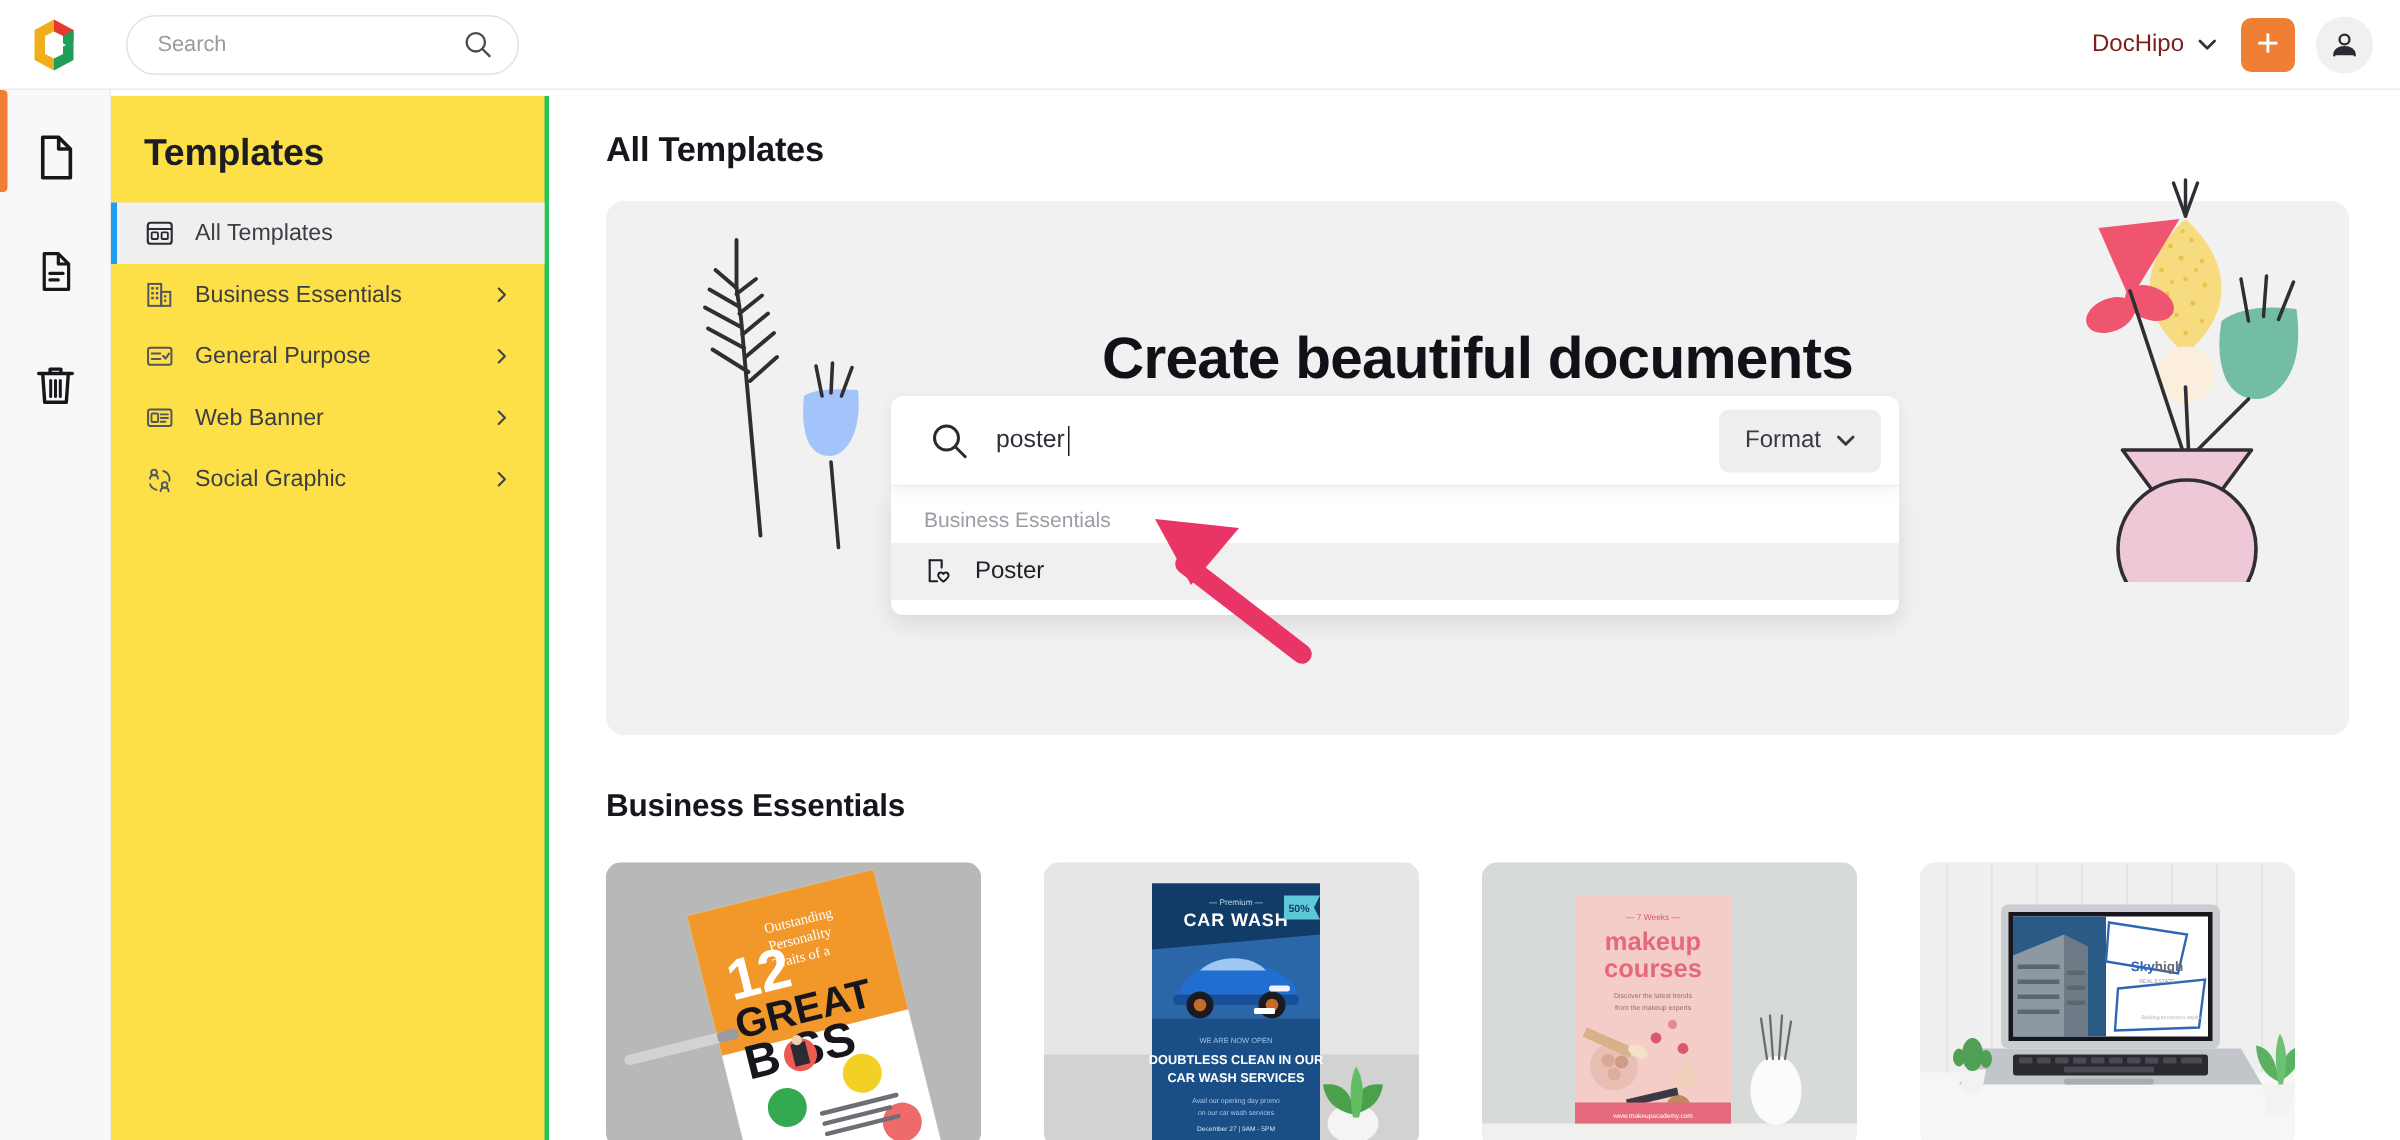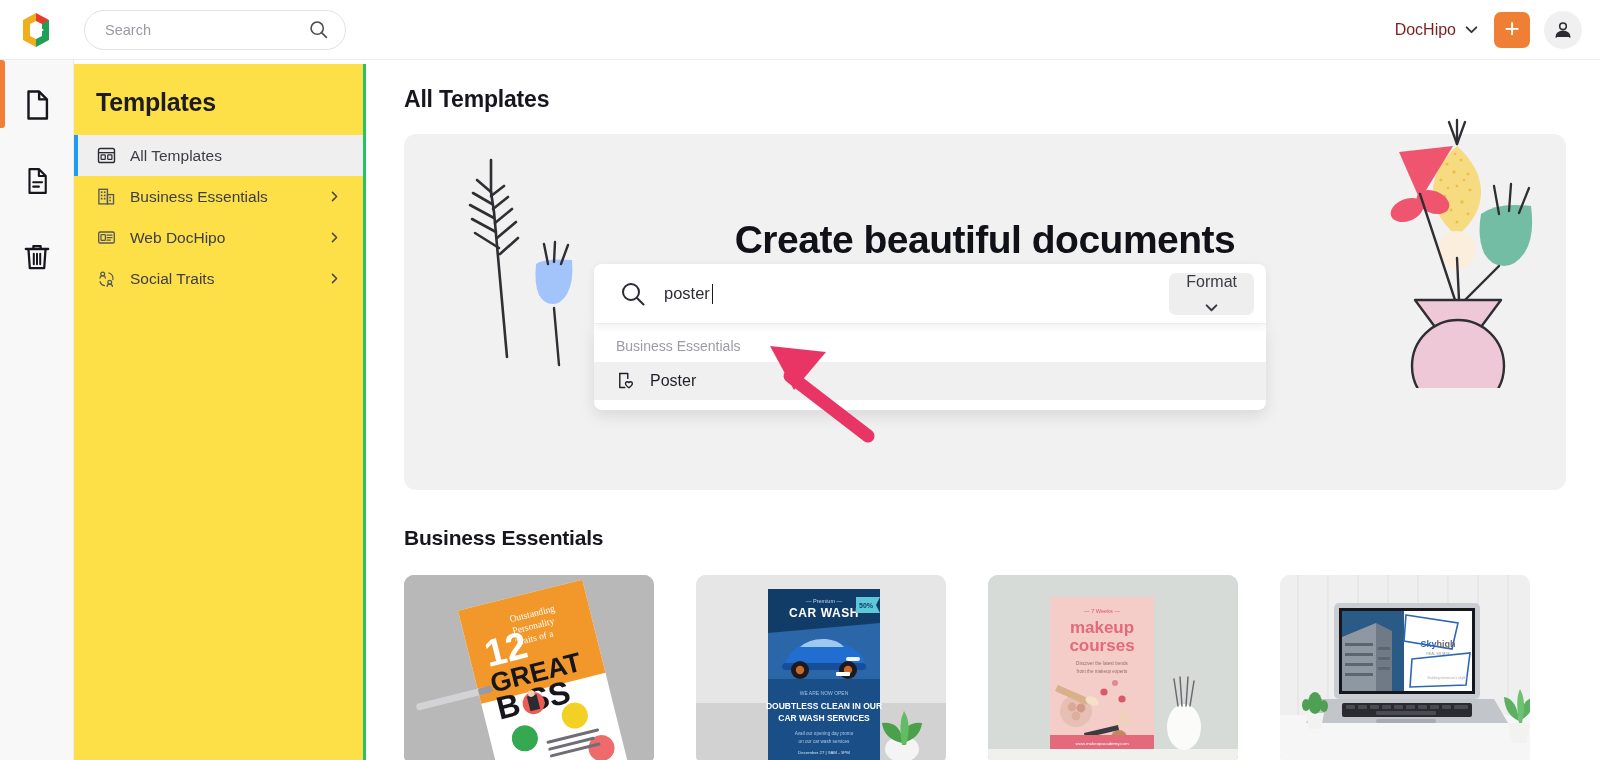--- a/index.html
+++ b/index.html
@@ -137,21 +137,21 @@
     caret-color: #111;
   }
   .caret {
     position: absolute; left: 48px; top: 50%; transform: translateY(-50%);
     width: 1.5px; height: 20px; background: #1a1a1a;
   }
   .format-btn {
     background: #eeeeee; border-radius: 7px; height: 42px;
     display: flex; align-items: center; gap: 10px;
     padding: 0 17px; cursor: pointer; font-size: 16px; color: #3a3a44;
-    margin-left: 10px; border: none; font-family: "Liberation Sans", sans-serif; flex-direction: column;
+    margin-left: 10px; border: none; font-family: "Liberation Sans", sans-serif;
   }
   .dropdown {
     background: #fff; border-radius: 0 0 8px 8px;
     box-shadow: 0 6px 16px rgba(0,0,0,0.10);
     padding-bottom: 10px; overflow: hidden;
   }
   .dd-group {
     font-size: 14px; color: #9c9ca4; padding: 14px 0 8px 22px;
   }
   .dd-item {
@@ -280,51 +280,67 @@
         </svg>
       </span>
       <span class="sb-label">Business Essentials</span>
       <span class="sb-chev">
         <svg width="11" height="11" viewBox="0 0 12 12">
             <path d="M3.8 1.5L8.3 6l-4.5 4.5" stroke="#44444c" stroke-width="1.6" fill="none" stroke-linecap="round" stroke-linejoin="round"></path>
           </svg>
       </span>
     </div>
 
+    <div class="sb-item">
+      <span class="sb-ico">
+        <svg width="19" height="19" viewBox="0 0 20 20" fill="none">
+          <rect x="1.8" y="4" width="16.4" height="12" rx="1.6" stroke="#55555e" stroke-width="1.4"></rect>
+          <line x1="4.4" y1="8" x2="10.4" y2="8" stroke="#55555e" stroke-width="1.4" stroke-linecap="round"></line>
+          <line x1="4.4" y1="12" x2="10.4" y2="12" stroke="#55555e" stroke-width="1.4" stroke-linecap="round"></line>
+          <path d="M12.4 9.8l1.6 1.8 2.5-3.4" stroke="#55555e" stroke-width="1.5" fill="none" stroke-linecap="round" stroke-linejoin="round"></path>
+        </svg>
+      </span>
+      <span class="sb-label">General Purpose</span>
+      <span class="sb-chev">
+        <svg width="11" height="11" viewBox="0 0 12 12">
+            <path d="M3.8 1.5L8.3 6l-4.5 4.5" stroke="#44444c" stroke-width="1.6" fill="none" stroke-linecap="round" stroke-linejoin="round"></path>
+          </svg>
+      </span>
+    </div>
 
     <div class="sb-item">
       <span class="sb-ico">
         <svg width="19" height="19" viewBox="0 0 20 20" fill="none">
           <rect x="1.8" y="4.2" width="16.4" height="11.6" rx="1.6" stroke="#55555e" stroke-width="1.4"></rect>
           <rect x="4.2" y="7" width="4.6" height="6" rx="0.7" stroke="#55555e" stroke-width="1.3"></rect>
           <line x1="10.6" y1="7.6" x2="15.8" y2="7.6" stroke="#55555e" stroke-width="1.3" stroke-linecap="round"></line>
           <line x1="10.6" y1="10.2" x2="15.8" y2="10.2" stroke="#55555e" stroke-width="1.3" stroke-linecap="round"></line>
           <line x1="10.6" y1="12.8" x2="14" y2="12.8" stroke="#55555e" stroke-width="1.3" stroke-linecap="round"></line>
         </svg>
       </span>
-      <span class="sb-label">Web DocHipo</span>
+      <span class="sb-label">Web Banner</span>
       <span class="sb-chev">
         <svg width="11" height="11" viewBox="0 0 12 12">
             <path d="M3.8 1.5L8.3 6l-4.5 4.5" stroke="#44444c" stroke-width="1.6" fill="none" stroke-linecap="round" stroke-linejoin="round"></path>
           </svg>
       </span>
     </div>
 
     <div class="sb-item">
       <span class="sb-ico">
         <svg width="19" height="19" viewBox="0 0 20 20" fill="none">
           <circle cx="6" cy="5.2" r="2" stroke="#55555e" stroke-width="1.3"></circle>
           <path d="M3.2 9.6c0-1.6 1.3-2.5 2.8-2.5s2.8.9 2.8 2.5" stroke="#55555e" stroke-width="1.3" stroke-linecap="round"></path>
           <circle cx="13.4" cy="14" r="2" stroke="#55555e" stroke-width="1.3"></circle>
           <path d="M10.6 18.4c0-1.6 1.3-2.5 2.8-2.5s2.8.9 2.8 2.5" stroke="#55555e" stroke-width="1.3" stroke-linecap="round"></path>
           <path d="M12.5 4.2c3.2 0.8 5 4 4.2 7" stroke="#55555e" stroke-width="1.3" fill="none" stroke-linecap="round"></path>
           <path d="M3.2 13.4c0.6 2.2 2.4 3.6 4.6 4" stroke="#55555e" stroke-width="1.3" fill="none" stroke-linecap="round"></path>
         </svg>
       </span>
-      <span class="sb-label">Social Traits</span>
+      <span class="sb-label">Social Graphic</span>
       <span class="sb-chev">
         <svg width="11" height="11" viewBox="0 0 12 12">
             <path d="M3.8 1.5L8.3 6l-4.5 4.5" stroke="#44444c" stroke-width="1.6" fill="none" stroke-linecap="round" stroke-linejoin="round"></path>
           </svg>
       </span>
     </div>
 
   </div>
 
   <div class="main">

